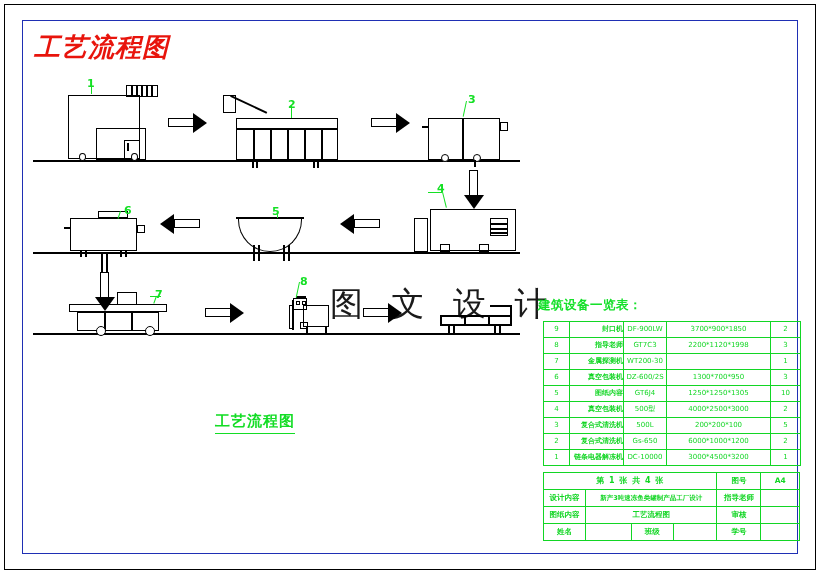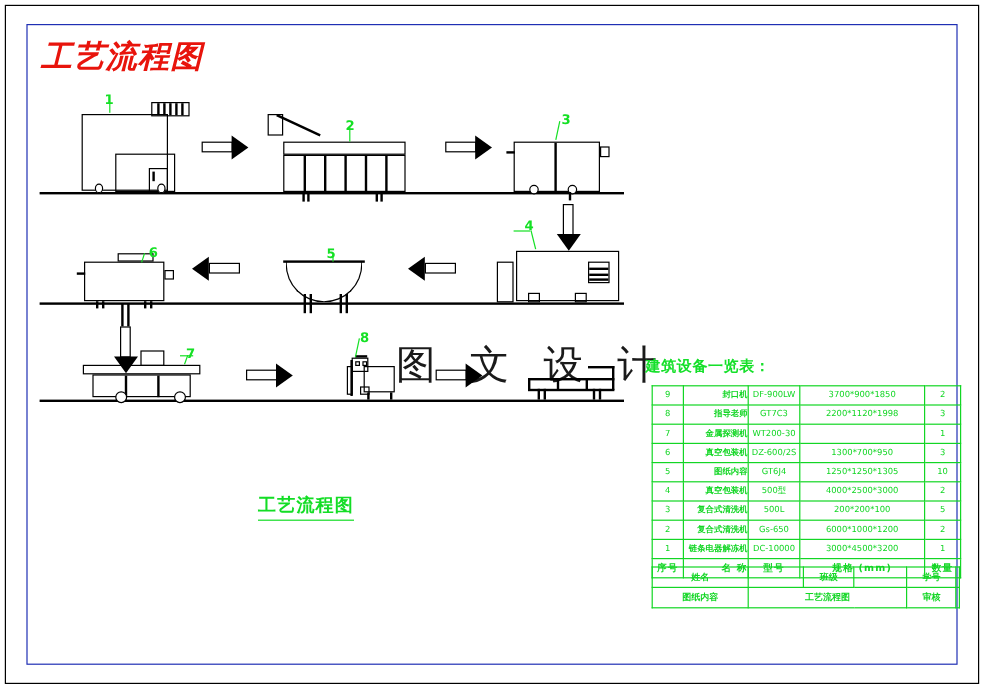--- a/index.html
+++ b/index.html
@@ -444,42 +444,46 @@
           <td class="c-spec">6000*1000*1200</td>
           <td class="c-qty">2</td>
         </tr>
         <tr>
           <td class="c-no">1</td>
           <td class="c-name">链条电器解冻机</td>
           <td class="c-model">DC-10000</td>
           <td class="c-spec">3000*4500*3200</td>
           <td class="c-qty">1</td>
         </tr>
-        <tr class="head-row">
-          <td class="c-no">序号</td>
-          <td class="c-name">名 称</td>
-          <td class="c-model">型号</td>
-          <td class="c-spec">规格 (mm)</td>
-          <td class="c-qty">数量</td>
-        </tr>
       </tbody>
   </table>
 
   <table class="tb">
     <tbody>
+      <tr>
+        <td class="sheet-cell" colspan="4" style="width:174px;">第 1 张  共 4 张</td>
+        <td style="width:44px;">图号</td>
+        <td style="width:39px;">A4</td>
+      </tr>
+      <tr>
+        <td style="width:42px;">设计内容</td>
+        <td colspan="3" style="width:132px; font-size:6.5px;">新产3吨速冻鱼类罐制产品工厂设计</td>
+        <td>指导老师</td>
+        <td></td>
+      </tr>
+      <tr>
+        <td>图纸内容</td>
+        <td colspan="3">工艺流程图</td>
+        <td>审核</td>
+        <td></td>
+      </tr>
       <tr>
         <td>姓名</td>
         <td style="width:46px;"></td>
         <td style="width:42px;">班级</td>
         <td style="width:44px;"></td>
         <td>学号</td>
         <td></td>
       </tr>
-      <tr>
-        <td>图纸内容</td>
-        <td colspan="3">工艺流程图</td>
-        <td>审核</td>
-        <td></td>
-      </tr>
     </tbody>
   </table>
 
 </div>
 
 </body></html>

